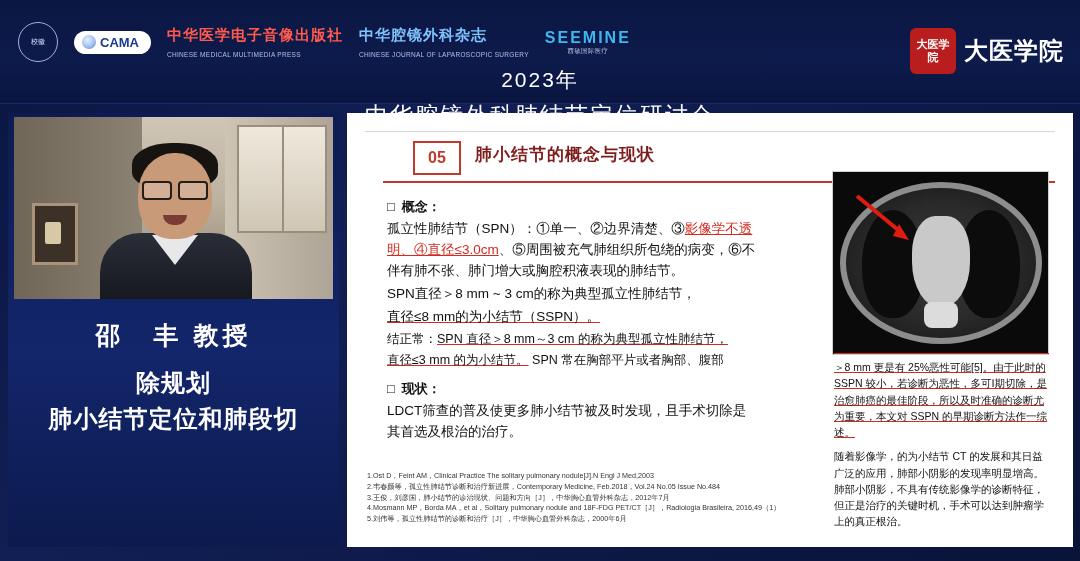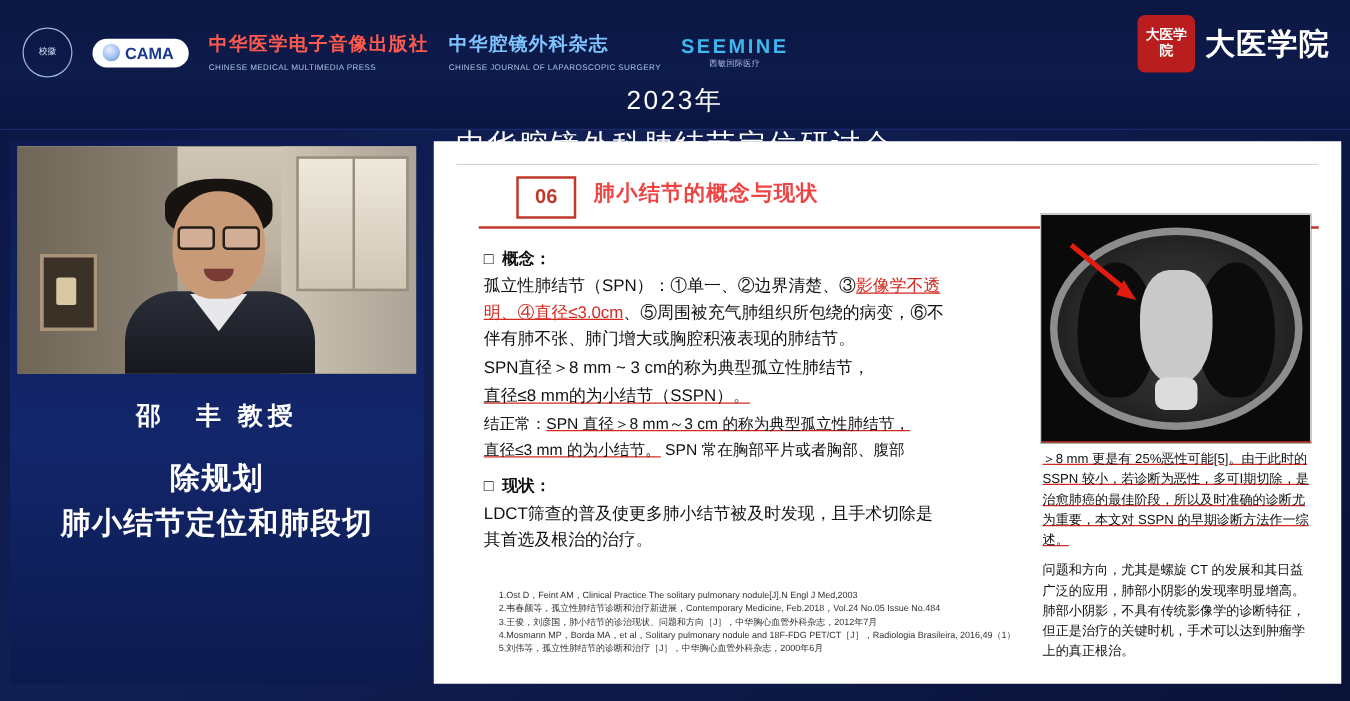--- a/index.html
+++ b/index.html
@@ -66,21 +66,21 @@
     position: absolute;
     left: 0; right: 0; top: 18px;
     text-align: center;
     color: #ffffff;
     margin-top: 48px;
   }
   .center-title .line1 { font-size: 21px; letter-spacing: 2px; }
   .center-title .line2 { font-size: 23px; letter-spacing: 2px; margin-top: 6px; }
   .right-logo {
     position: absolute;
-    right: 16px; top: 12px;
+    right: 16px; top: 28px;
     display: flex; align-items: center; gap: 8px;
   }
   .right-logo .badge {
     width: 42px; height: 42px; border-radius: 6px;
     background: #b91d1d; color: #fff; font-size: 11px; line-height: 1.15;
     display: flex; align-items: center; justify-content: center; text-align: center;
     font-weight: bold; padding: 2px;
   }
   .right-logo .txt { color: #fff; font-size: 24px; font-weight: bold; letter-spacing: 1px; }
 
@@ -155,21 +155,21 @@
     background: linear-gradient(180deg, #2a2e38 0%, #15171d 100%);
     border-radius: 40px 40px 0 0;
   }
   .collar {
     position: absolute; left: 138px; top: 118px; width: 46px; height: 30px;
     background: #e8e8ea; clip-path: polygon(50% 100%, 0 0, 100% 0);
   }
   .speaker-name {
     position: absolute; left: 0; right: 0; top: 206px;
     text-align: center; color: #ffffff;
-    font-size: 20px; letter-spacing: 4px; font-weight: bold;
+    font-size: 25px; letter-spacing: 4px; font-weight: bold;
   }
   .speaker-topic {
     position: absolute; left: 0; right: 0; top: 252px;
     text-align: center; color: #ffffff;
     font-size: 24px; line-height: 1.5; font-weight: bold; letter-spacing: 1px;
   }
 
   
   .slide {
     position: absolute;
@@ -185,42 +185,42 @@
   }
   .sec-badge {
     position: absolute; left: 66px; top: 28px;
     width: 44px; height: 30px;
     border: 2px solid #c0392b;
     display: flex; align-items: center; justify-content: center;
     color: #c0392b; font-size: 16px; font-weight: bold;
   }
   .sec-title {
     position: absolute; left: 128px; top: 30px;
-    font-size: 17px; font-weight: bold; color: #ef4444;
+    font-size: 17px; font-weight: bold; color: #7f1d1d;
     letter-spacing: 1px;
   }
   .sec-underline {
     position: absolute; left: 36px; top: 68px; width: 672px; height: 2px;
     background: #c0392b;
   }
   .body-col {
     position: absolute; left: 40px; top: 84px; width: 370px;
     font-size: 13.5px; line-height: 1.55; color: #111;
   }
   .bullet-head {
     font-size: 13px; font-weight: bold; margin-bottom: 2px;
   }
   .sq:before {
     content: "\25A1"; margin-right: 7px; font-size: 13px;
   }
   .para { margin: 0 0 2px 0; }
   .red { color: #d42a20; }
   .u-red { text-decoration: underline; text-decoration-color: #d42a20; }
   .refs {
-    position: absolute; left: 52px; bottom: 22px; width: 520px;
+    position: absolute; left: 20px; bottom: 22px; width: 520px;
     font-size: 7.2px; line-height: 1.5; color: #333; margin-top: 32px;
   }
   
   .ct-wrap {
     position: absolute; right: 24px; top: 58px;
     width: 215px; height: 182px;
     border: 1px solid #cfcfcf;
     background: #0a0a0a;
     overflow: hidden;
   }
@@ -319,21 +319,21 @@
     </div>
     <div class="speaker-name">邵　丰 教授</div>
     <div class="speaker-topic">
       <div>除规划</div>
       <div>肺小结节定位和肺段切</div>
     </div>
   </div>
 
   <div class="slide">
     <div class="slide-top-rule"></div>
-    <div class="sec-badge">06</div>
+    <div class="sec-badge">05</div>
     <div class="sec-title">肺小结节的概念与现状</div>
     <div class="sec-underline"></div>
 
     <div class="body-col">
       <div class="bullet-head sq">概念：</div>
       <p class="para">
         <span>孤立性肺结节（SPN）：①单一、②边界清楚、③</span><span class="red u-red">影像学不透明、④直径≤3.0cm</span><span>、⑤周围被充气肺组织所包绕的病变，⑥不伴有肺不张、肺门增大或胸腔积液表现的肺结节。</span>
       </p>
       <p class="para">SPN直径＞8 mm ~ 3 cm的称为典型孤立性肺结节，</p>
       <p class="para u-red">直径≤8 mm的为小结节（SSPN）。</p>
@@ -359,21 +359,21 @@
         <svg width="64" height="52" viewBox="0 0 64 52">
           <line x1="4" y1="4" x2="50" y2="42" stroke="#e01b10" stroke-width="4"></line>
           <polygon points="56,48 40,44 46,32" fill="#e01b10"></polygon>
         </svg>
       </div>
     </div>
 
     <div class="caption-rule"></div>
     <div class="ct-caption">
       <p class="para hl">＞8 mm 更是有 25%恶性可能[5]。由于此时的 SSPN 较小，若诊断为恶性，多可Ⅰ期切除，是治愈肺癌的最佳阶段，所以及时准确的诊断尤为重要，本文对 SSPN 的早期诊断方法作一综述。</p>
-      <p class="para" style="margin-top:8px">问题和方向，尤其是螺旋 CT 的发展和其日益广泛的应用，肺部小阴影的发现率明显增高。肺部小阴影，不具有传统影像学的诊断特征，但正是治疗的关键时机，手术可以达到肿瘤学上的真正根治。</p>
+      <p class="para" style="margin-top:8px">随着影像学，的为小结节 CT 的发展和其日益广泛的应用，肺部小阴影的发现率明显增高。肺部小阴影，不具有传统影像学的诊断特征，但正是治疗的关键时机，手术可以达到肿瘤学上的真正根治。</p>
     </div>
 
     <div class="refs">
       <div>1.Ost D，Feint AM，Clinical Practice The solitary pulmonary nodule[J].N Engl J Med,2003</div>
       <div>2.韦春颜等，孤立性肺结节诊断和治疗新进展，Contemporary Medicine, Feb.2018，Vol.24 No.05 Issue No.484</div>
       <div>3.王俊，刘彦国，肺小结节的诊治现状、问题和方向［J］，中华胸心血管外科杂志，2012年7月</div>
       <div>4.Mosmann MP，Borda MA，et al，Solitary pulmonary nodule and 18F-FDG PET/CT［J］，Radiologia Brasileira, 2016,49（1）</div>
       <div>5.刘伟等，孤立性肺结节的诊断和治疗［J］，中华胸心血管外科杂志，2000年6月</div>
     </div>
   </div>

